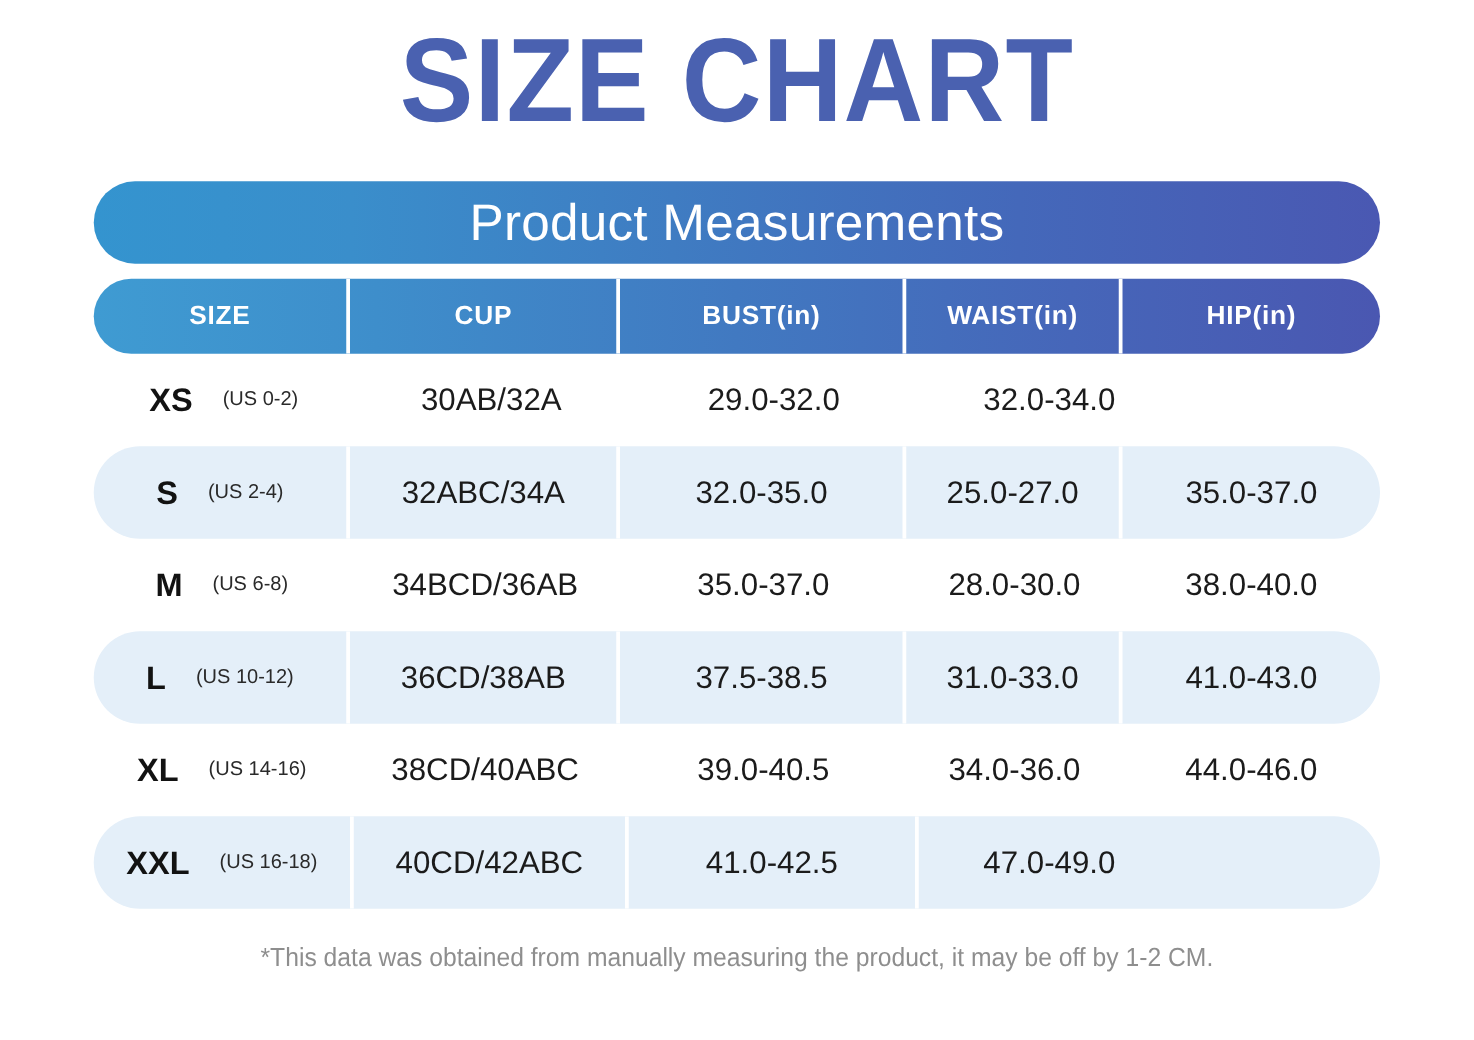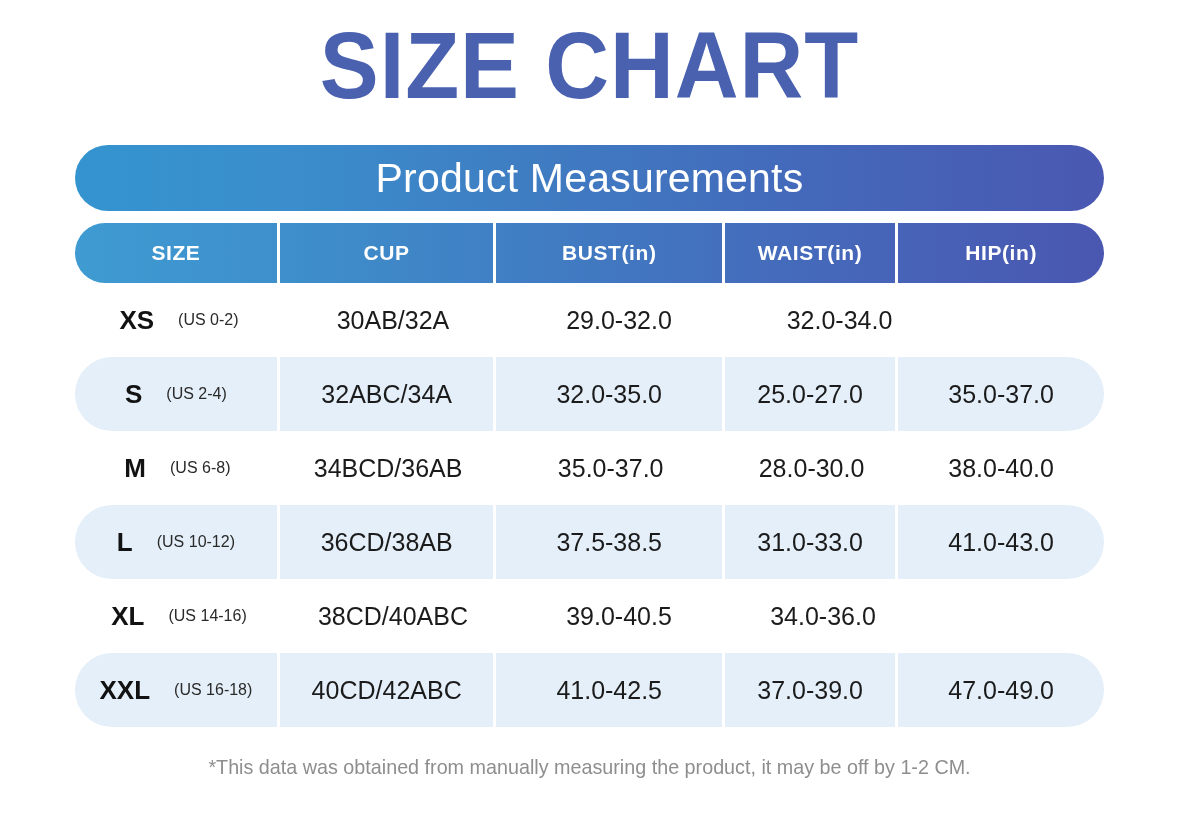--- a/index.html
+++ b/index.html
@@ -212,29 +212,29 @@
           <div class="data-cell c5">41.0-43.0</div>
         </div>
         <div class="data-row plain">
           <div class="data-cell size-cell c1">
             <span class="size-label">XL</span>
             <span class="us-range">(US 14-16)</span>
           </div>
           <div class="data-cell c2">38CD/40ABC</div>
           <div class="data-cell c3">39.0-40.5</div>
           <div class="data-cell c4">34.0-36.0</div>
+          <div class="data-cell c5">44.0-46.0</div>
         </div>
         <div class="data-row shaded">
           <div class="data-cell size-cell c1">
             <span class="size-label">XXL</span>
             <span class="us-range">(US 16-18)</span>
           </div>
           <div class="data-cell c2">40CD/42ABC</div>
           <div class="data-cell c3">41.0-42.5</div>
-          <div class="data-cell c4">37.0-39.0</div>
           <div class="data-cell c5">47.0-49.0</div>
         </div>
       </div>
 
   </div>
 
   <div class="footnote">*This data was obtained from manually measuring the product, it may be off by 1-2 CM.</div>
 
 </div>
 

